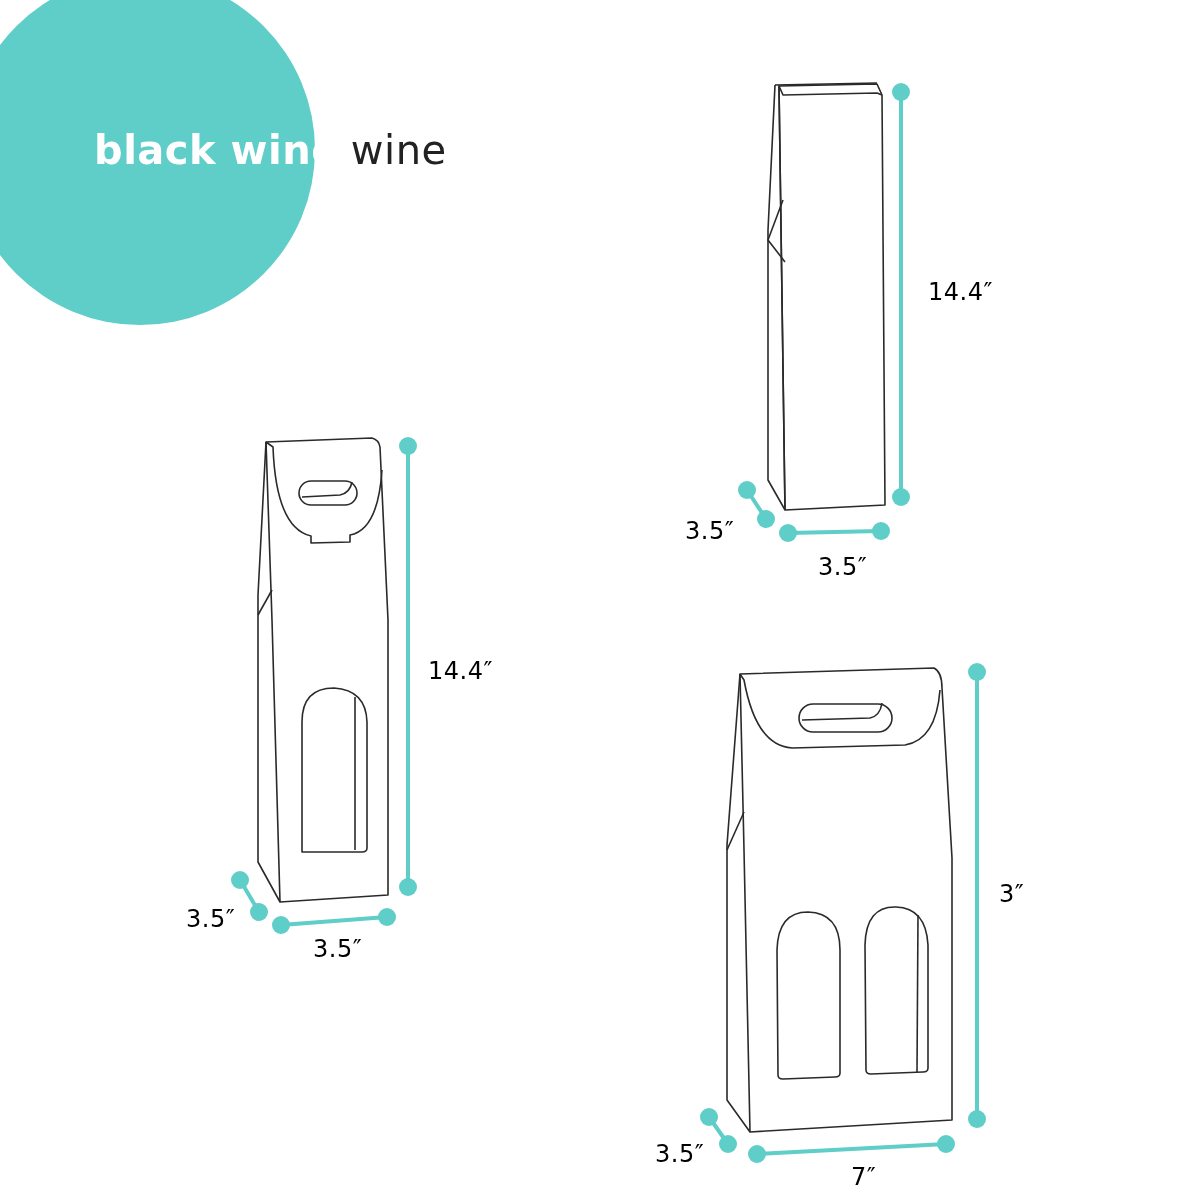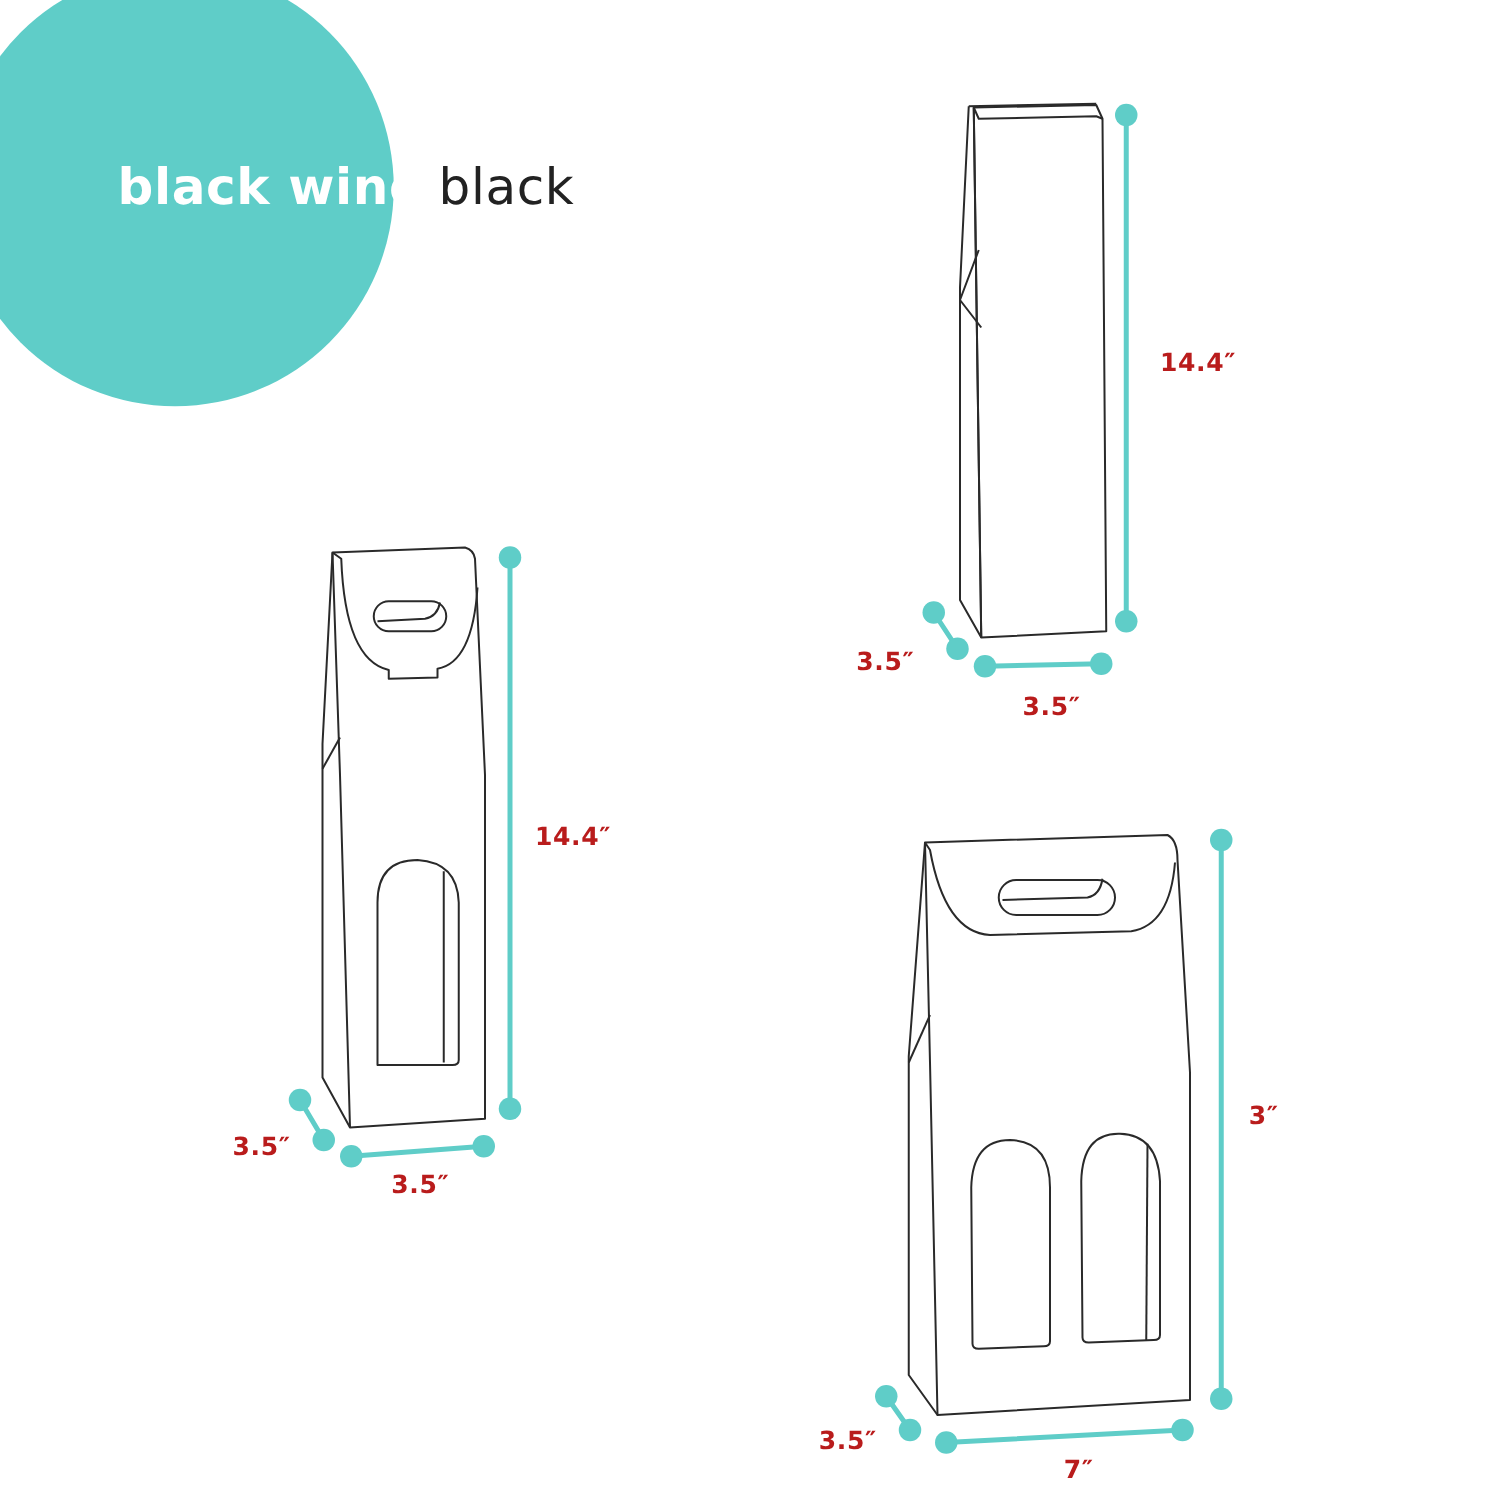--- a/index.html
+++ b/index.html
@@ -2,28 +2,28 @@
 <html><head>
 <meta charset="utf-8">
 <style>
   html, body { margin: 0; padding: 0; background: #ffffff; }
   body { width: 1200px; height: 1200px; position: relative; overflow: hidden; font-family: "DejaVu Sans", sans-serif; }
   .circle { position: absolute; left: -35px; top: -25px; width: 350px; height: 350px; border-radius: 50%; background: #5fcdc8; }
   .title { position: absolute; left: 94px; top: 124px; font-size: 40px; letter-spacing: 0.5px; white-space: nowrap; line-height: 52px; }
   .title .bold { color: #ffffff; font-weight: bold; }
   .title .light { color: #222222; font-weight: normal; margin-left: 12px; }
   svg.art { position: absolute; left: 0; top: 0; }
-  .dim { position: absolute; font-family: "DejaVu Sans", sans-serif; font-size: 20px; color: #b91c1c; font-weight: 700; letter-spacing: 0.5px; white-space: nowrap; }
+  .dim { position: absolute; font-family: "DejaVu Sans", sans-serif; font-size: 24px; color: #000000; font-weight: 400; letter-spacing: 0.5px; white-space: nowrap; }
 </style>
 </head>
 <body>
 
 <div class="circle"></div>
 <div class="title">
-  <span class="bold">black wine</span><span class="light">black</span>
+  <span class="bold">black wine</span><span class="light">wine</span>
 </div>
 
 <svg class="art" width="1200" height="1200" viewBox="0 0 1200 1200" xmlns="http://www.w3.org/2000/svg">
 
   <g fill="none" stroke="#2a2a2a" stroke-width="1.6" stroke-linejoin="round">
 
     <path d="M779,86 L877,84 L882,95 L885,505 L785,510 Z" fill="#ffffff"></path>
 
     <path d="M775,85 L877,83 M779,86 L785,510"></path>
 

